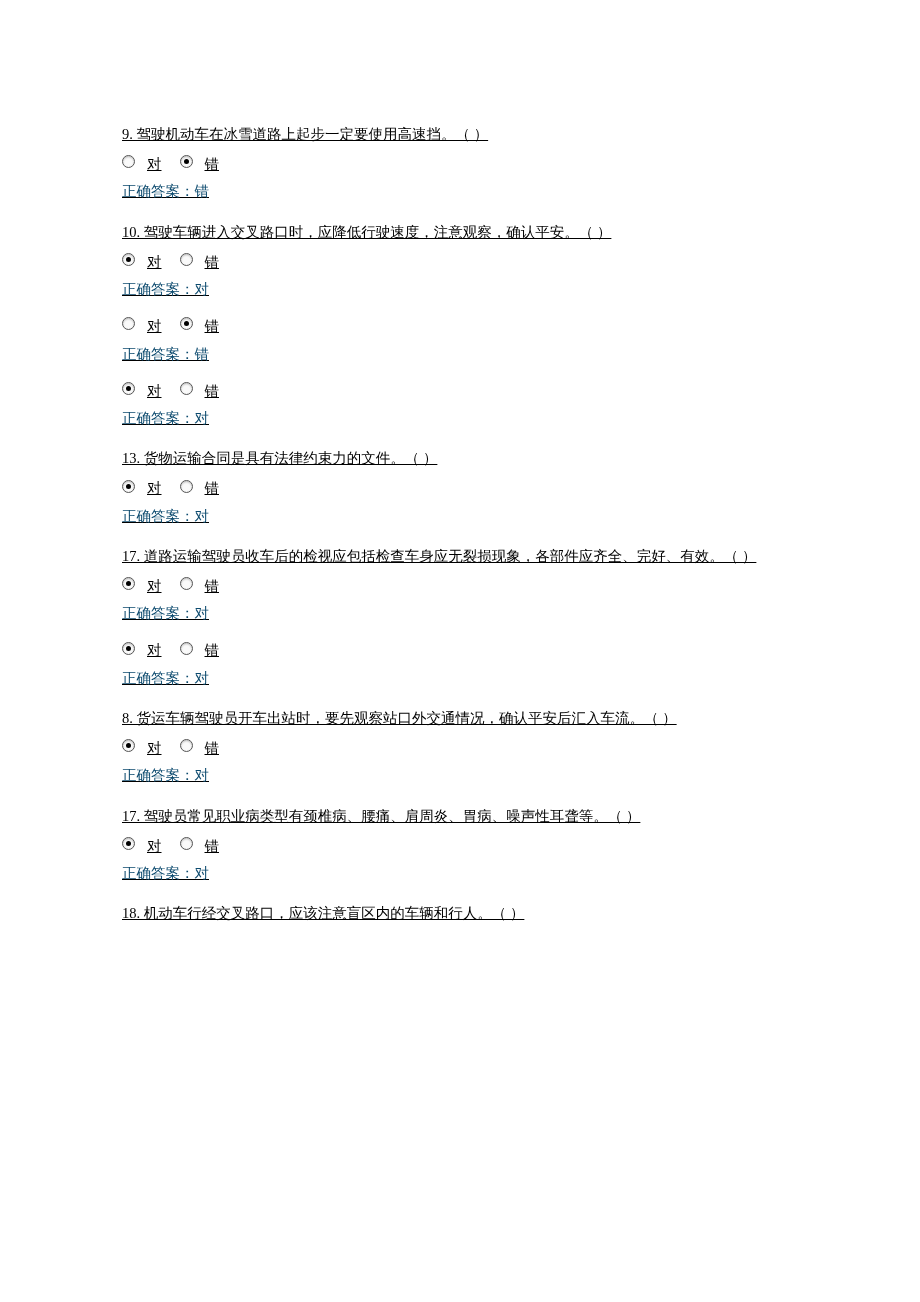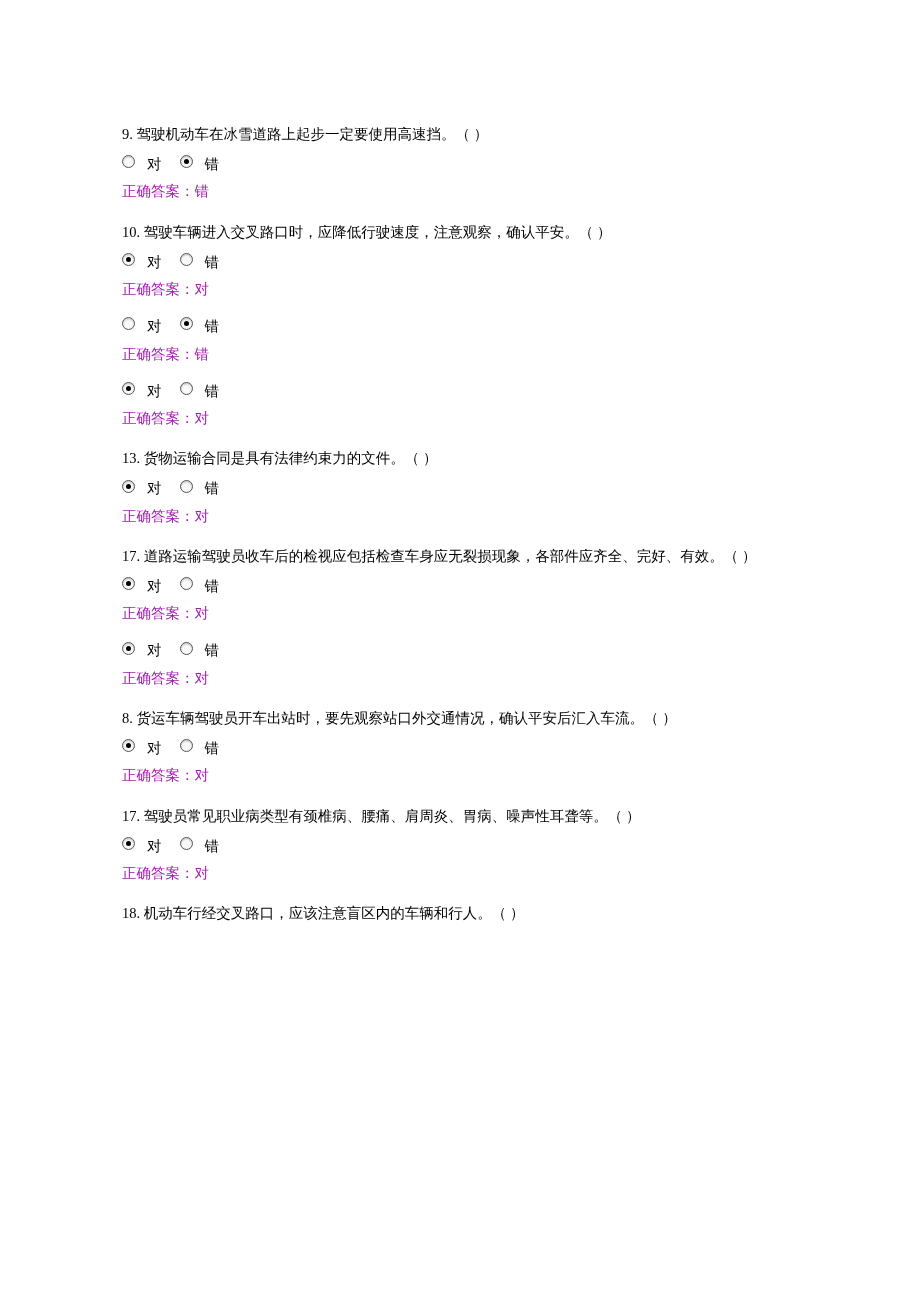--- a/index.html
+++ b/index.html
@@ -8,20 +8,21 @@
     padding: 0;
     background: #ffffff;
     width: 920px;
   }
   .page {
     padding: 120px 122px 60px 122px;
     font-family: "SimSun", "宋体", serif;
     font-size: 14.5px;
     color: #000;
     line-height: 1.6;
+    text-decoration: underline;
   }
   .question {
     margin-bottom: 4px;
   }
   .question-text {
     margin: 0 0 4px 0;
     line-height: 2.0;
   }
   .options-row {
     display: flex;
@@ -51,21 +52,21 @@
     border-radius: 50%;
     background: #000;
     display: block;
   }
   .opt-label {
     margin-right: 18px;
     position: relative;
     top: 3px;
   }
   .answer {
-    color: #a21caf;
+    color: #0c4a6e;
     margin: 4px 0 14px 0;
   }
 </style>
 </head>
 <body>
 
 <div class="page">
 
   <div id="questions-container">
       <div class="question">

